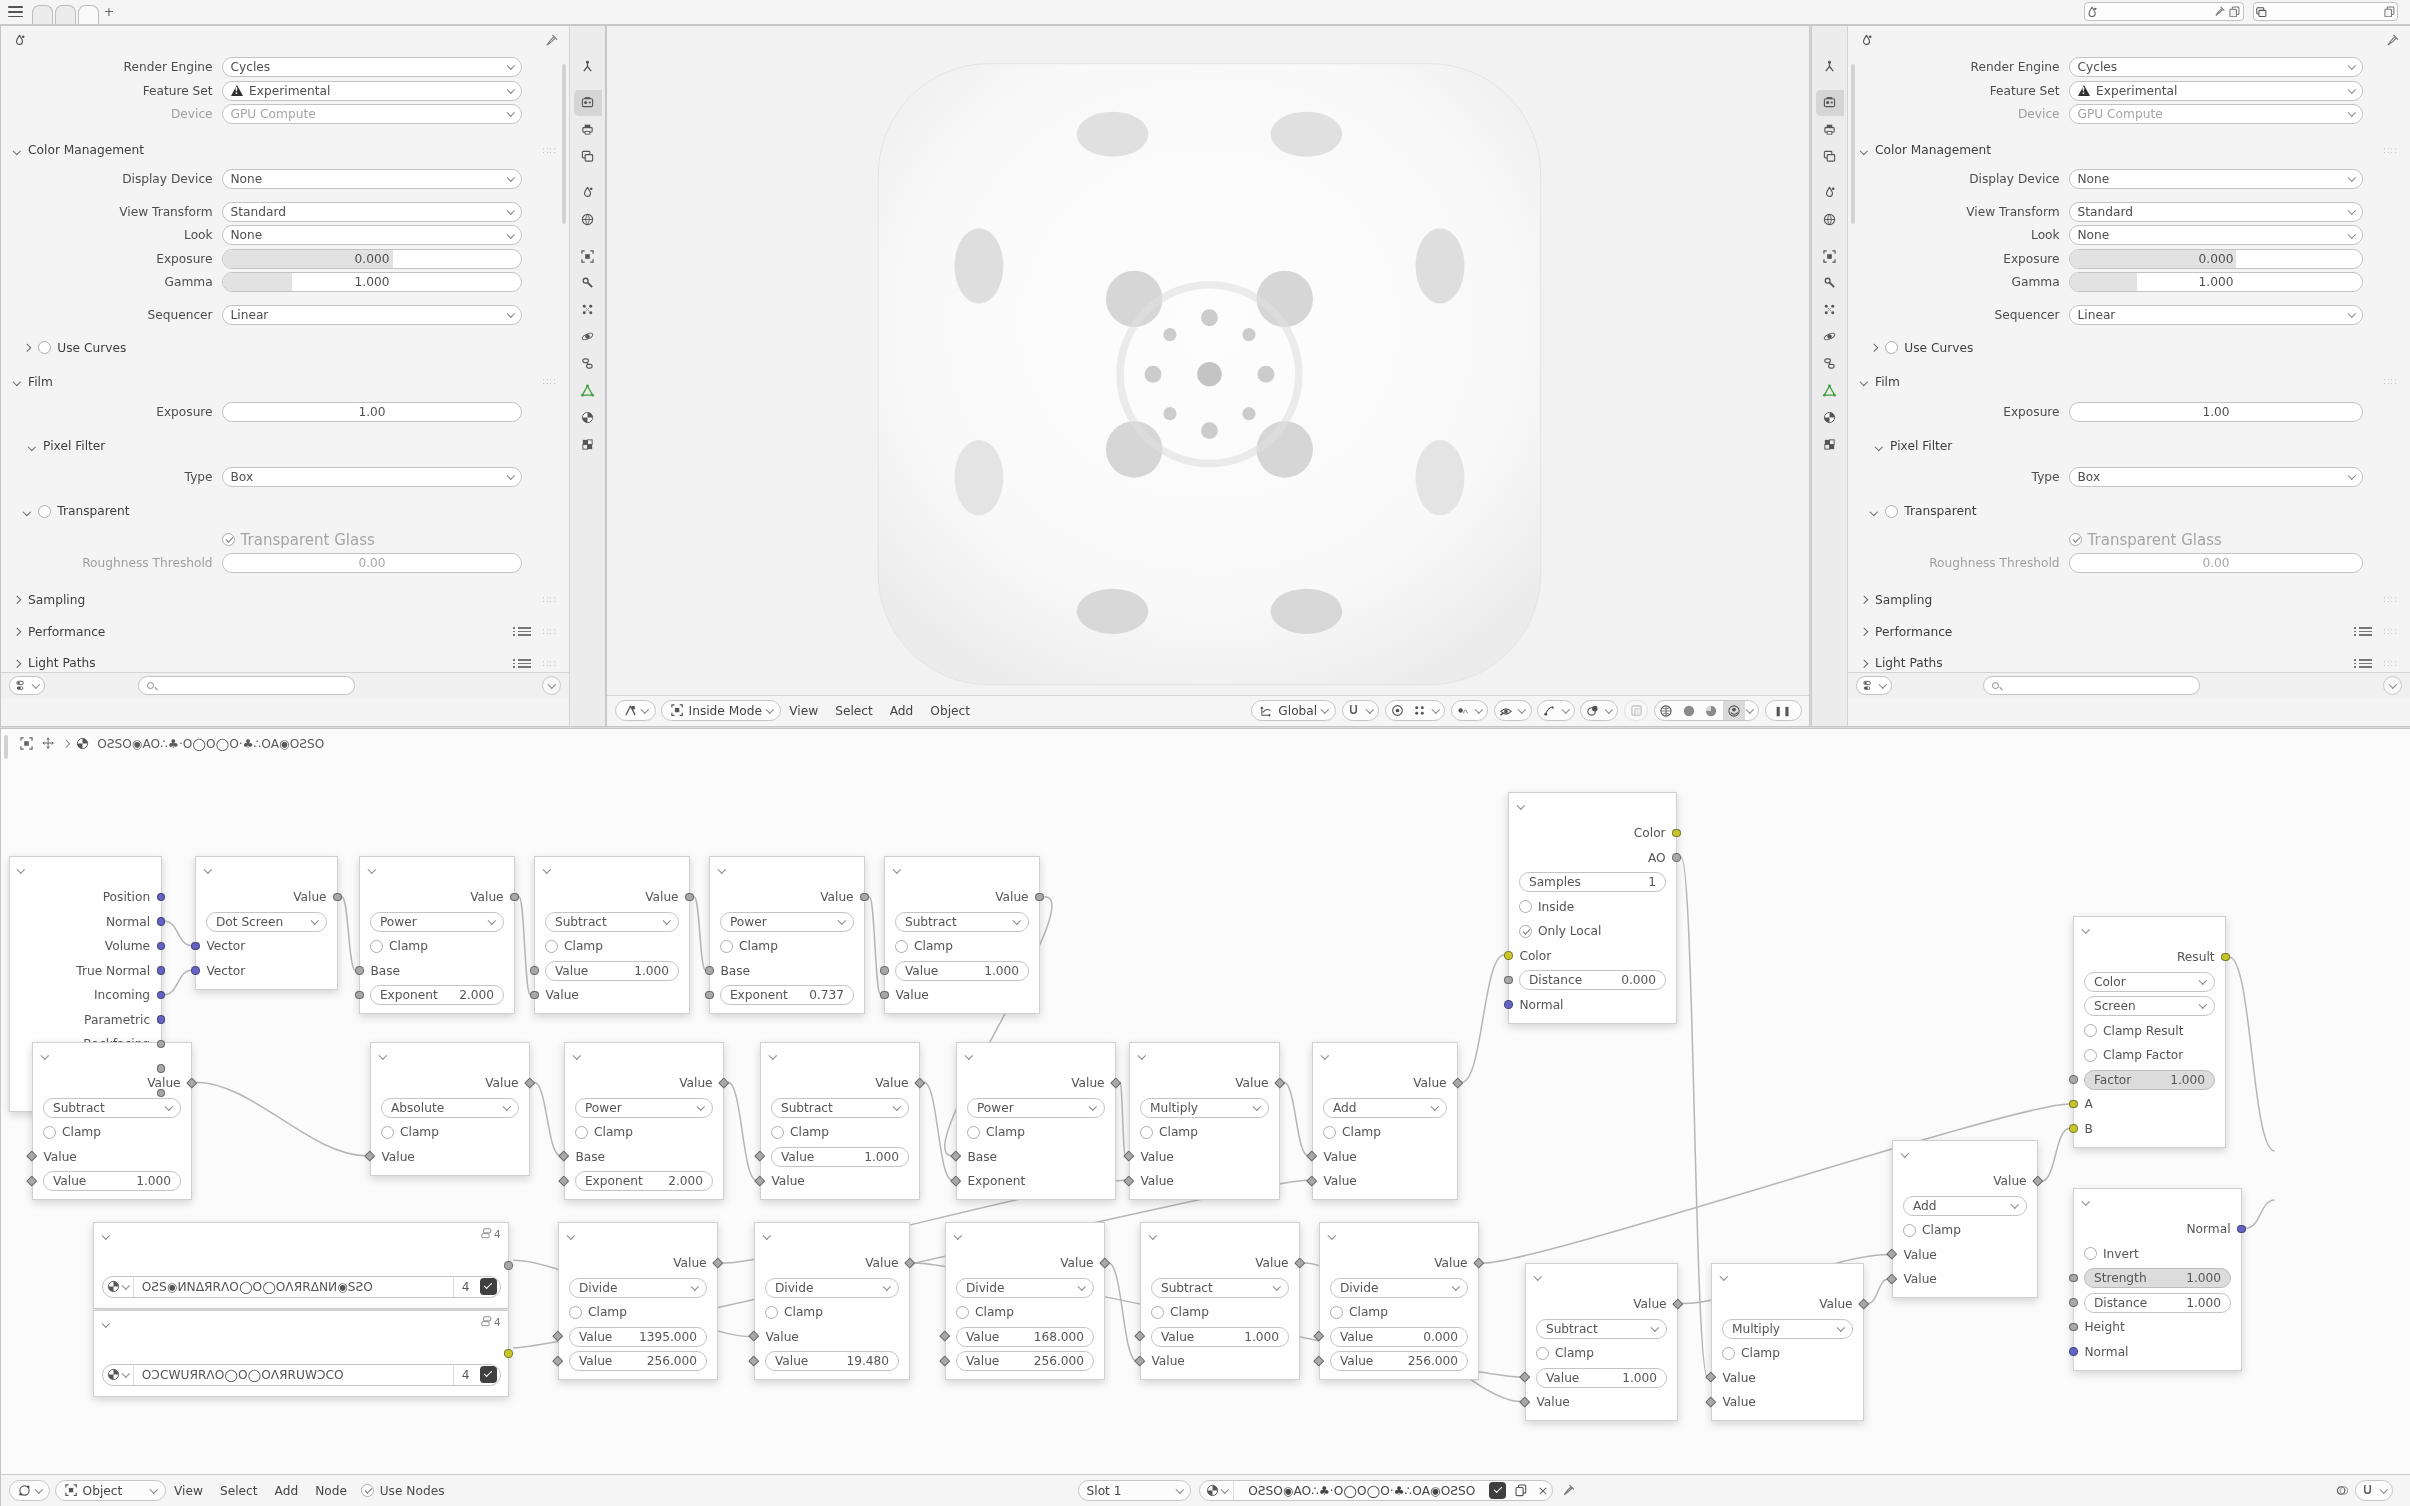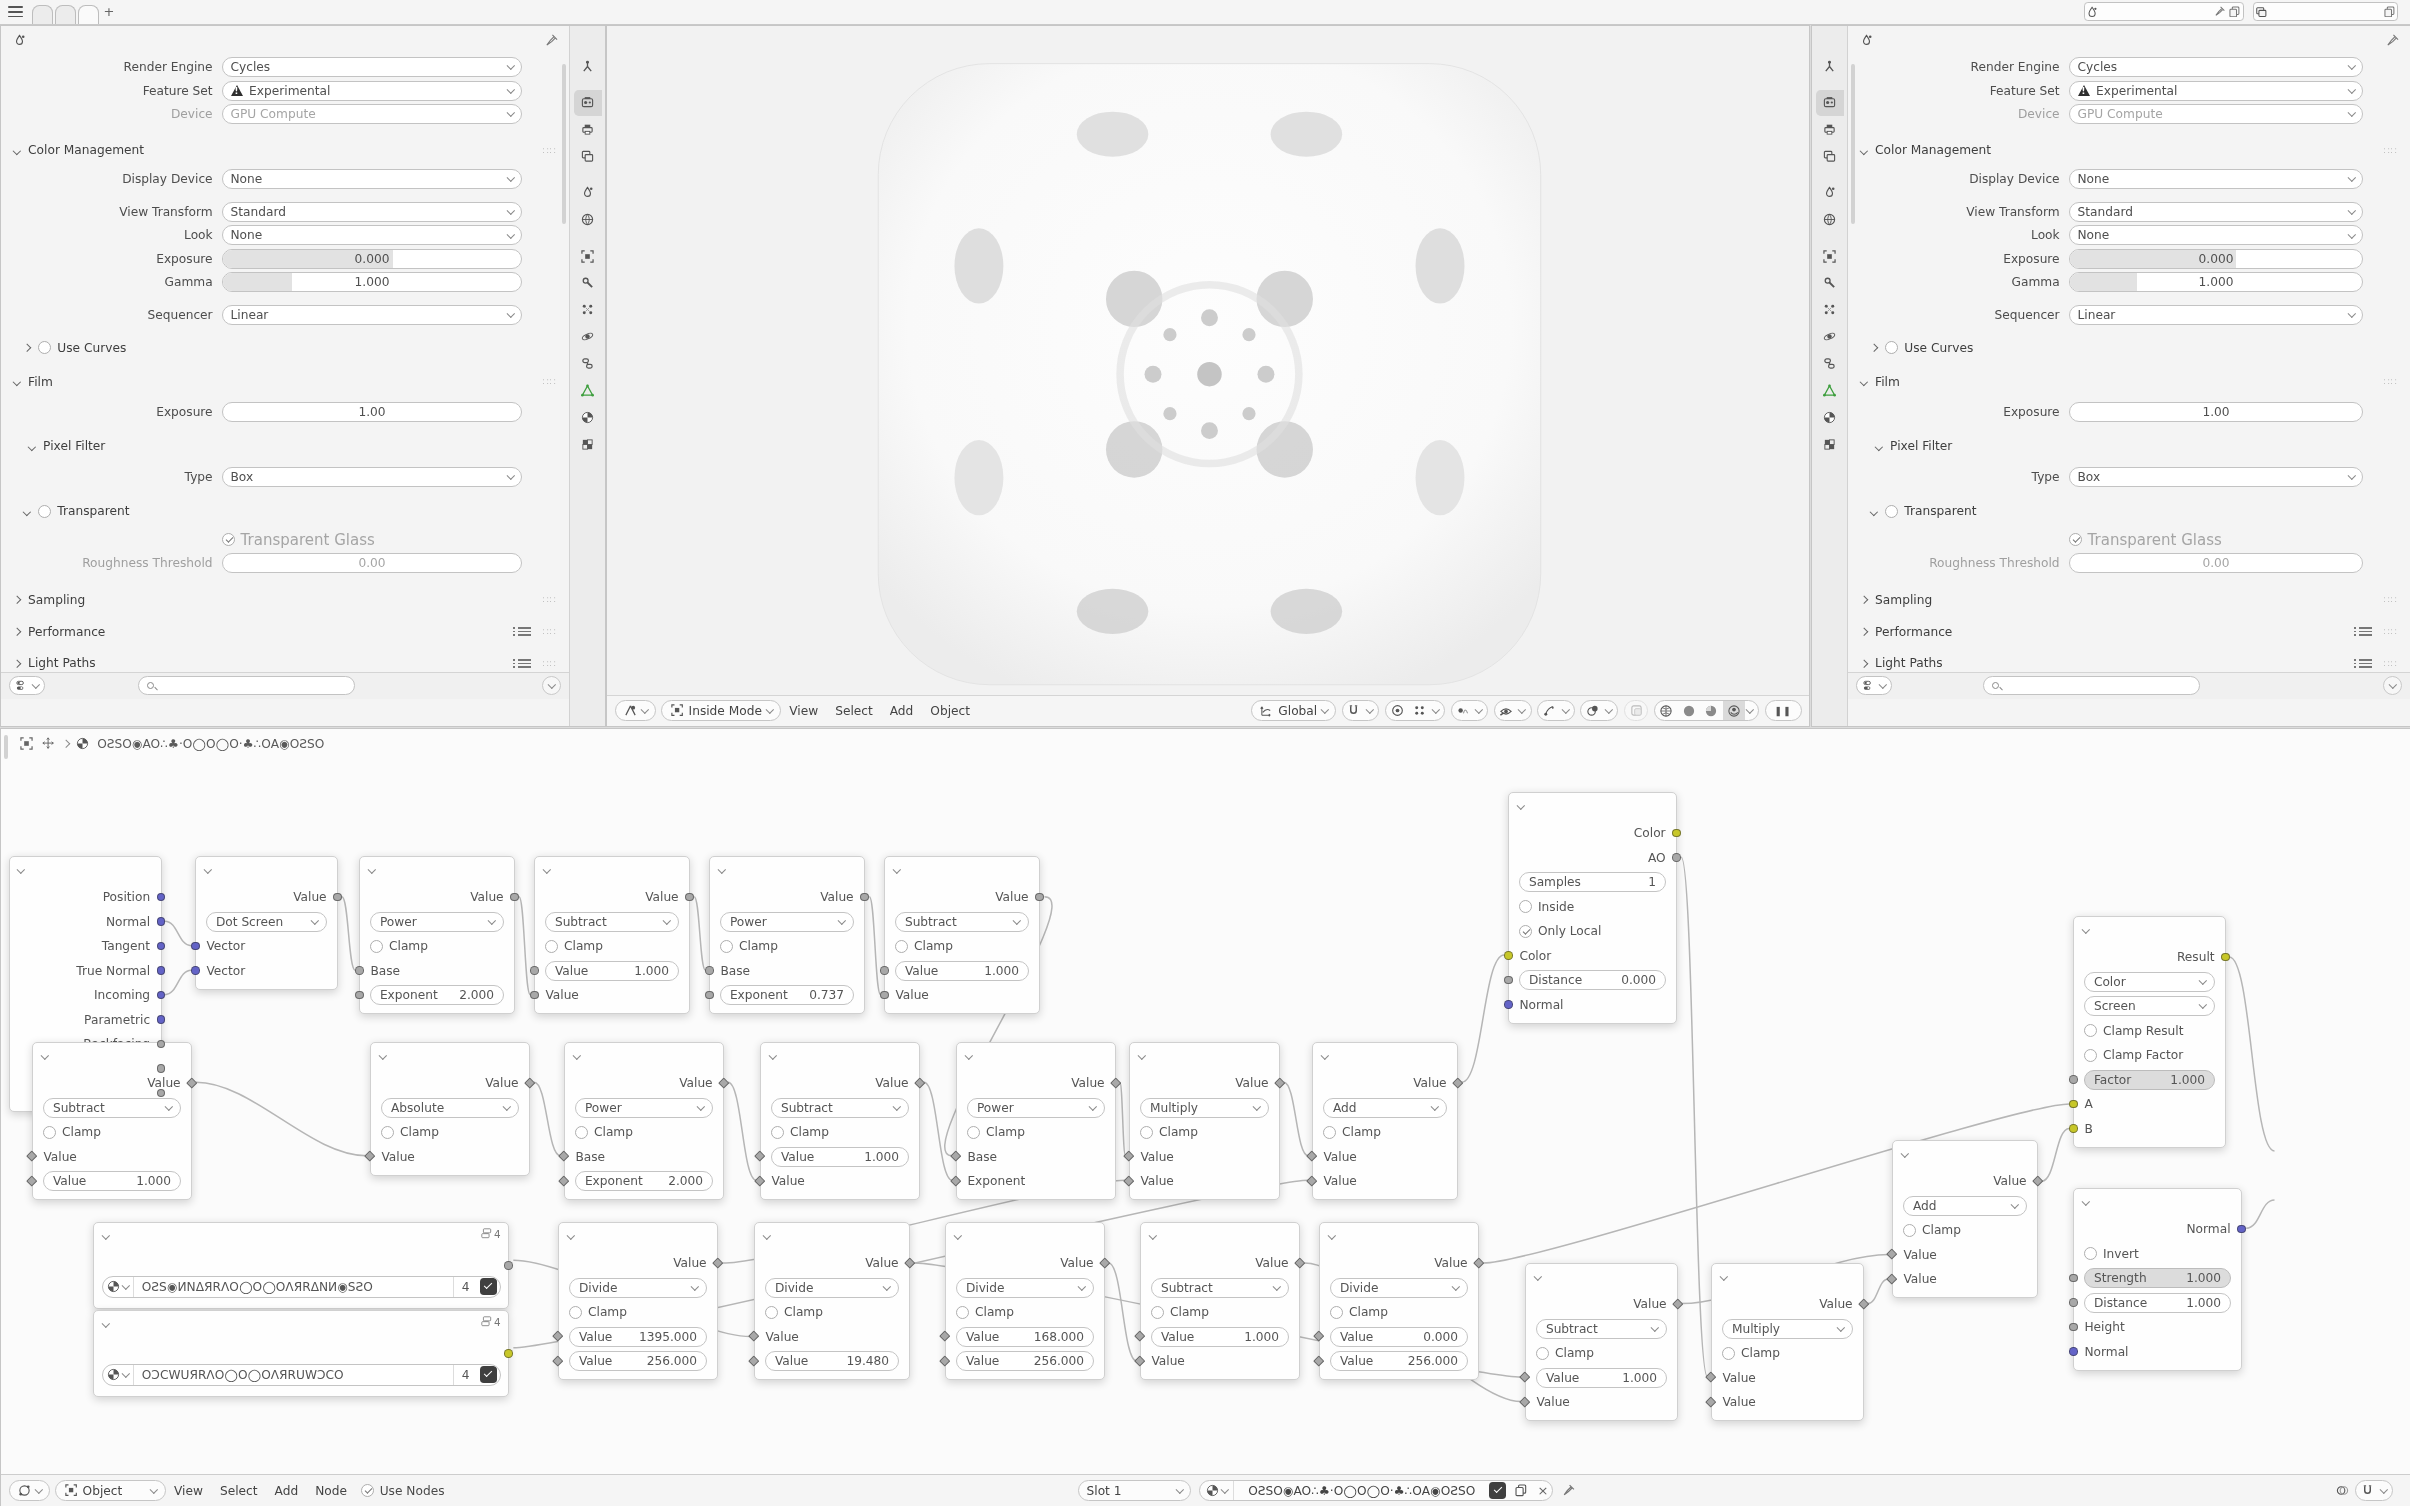--- a/index.html
+++ b/index.html
@@ -74,21 +74,21 @@
   .seg { display:flex; align-items:center; height:21.7px; border:0.9px solid #c6c6c6; border-radius:11.3px; background:#fcfcfc; overflow:hidden; }
   .seg .ic14 { width:22.6px; height:21.7px; }
   .seg .active { background:#dadada; }
   .vp-right { margin-left:auto; display:flex; align-items:center; gap:5.6px; }
 
   
   #nodeed { left:0; top:728px; width:2411px; height:779px; background:#fbfbfb; }
   #nodes-layer,#wires { position:absolute; left:0; top:0; width:2411px; height:747px; }
   .crumbs { position:absolute; left:5.6px; top:7.5px; display:flex; align-items:center; gap:7.5px; font-size:12.2px; color:#5a5a5a; z-index:5; }
   .ne-header { position:absolute; left:0; right:0; bottom:0; height:32px; background:#f5f5f5; border-top:0.9px solid #cdcdcd; display:flex; align-items:center; padding:0 7.5px; font-size:12.2px; z-index:6; }
-  .node { position:absolute; background:#fefefe; border:0.9px solid #d0d0d0; border-radius:5px; box-shadow:0 2.8px 8.5px rgba(0,0,0,.16); font-size:12.2px; color:#555; }
+  .node { position:absolute; background:#fefefe; border:0.9px solid #d0d0d0; border-radius:0; box-shadow:0 2.8px 8.5px rgba(0,0,0,.16); font-size:12.2px; color:#555; }
   .nhead { height:28px; display:flex; align-items:center; padding:0 8.5px; position:relative; }
   .nrow { height:24.5px; display:flex; align-items:center; padding:0 10.4px; position:relative; }
   .nrow.rj { justify-content:flex-end; }
   .sock { position:absolute; top:50%; margin-top:-4.7px; width:8.5px; height:8.5px; border-radius:50%; border:0.9px solid rgba(40,40,40,.5); z-index:2; }
   .sock.dia { width:7.5px; height:7.5px; border-radius:0.9px; transform:rotate(45deg); }
   .sock.in { left:-4.7px; } .sock.out { right:-4.7px; }
   .nfield { flex:1; display:flex; align-items:center; justify-content:space-between; height:20px; border:0.9px solid #c4c4c4; border-radius:10.4px; background:#fff; padding:0 8.5px; }
   .nfield.hl { background:#dcdcdc; border-color:#bcbcbc; }
   .ndd { flex:1; display:flex; align-items:center; height:20px; border:0.9px solid #c4c4c4; border-radius:10.4px; background:#fff; padding:0 8.5px; }
   .nchk { display:flex; align-items:center; gap:5.6px; }
@@ -1003,21 +1003,21 @@
         </div>
         <div class="nrow rj">
           <span>Position</span>
           <span class="sock out" style="background: rgb(99, 99, 199);"></span>
         </div>
         <div class="nrow rj">
           <span>Normal</span>
           <span class="sock out" style="background: rgb(99, 99, 199);"></span>
         </div>
         <div class="nrow rj">
-          <span>Tangent</span>
+          <span>Volume</span>
           <span class="sock out" style="background: rgb(99, 99, 199);"></span>
         </div>
         <div class="nrow rj">
           <span>True Normal</span>
           <span class="sock out" style="background: rgb(99, 99, 199);"></span>
         </div>
         <div class="nrow rj">
           <span>Incoming</span>
           <span class="sock out" style="background: rgb(99, 99, 199);"></span>
         </div>

